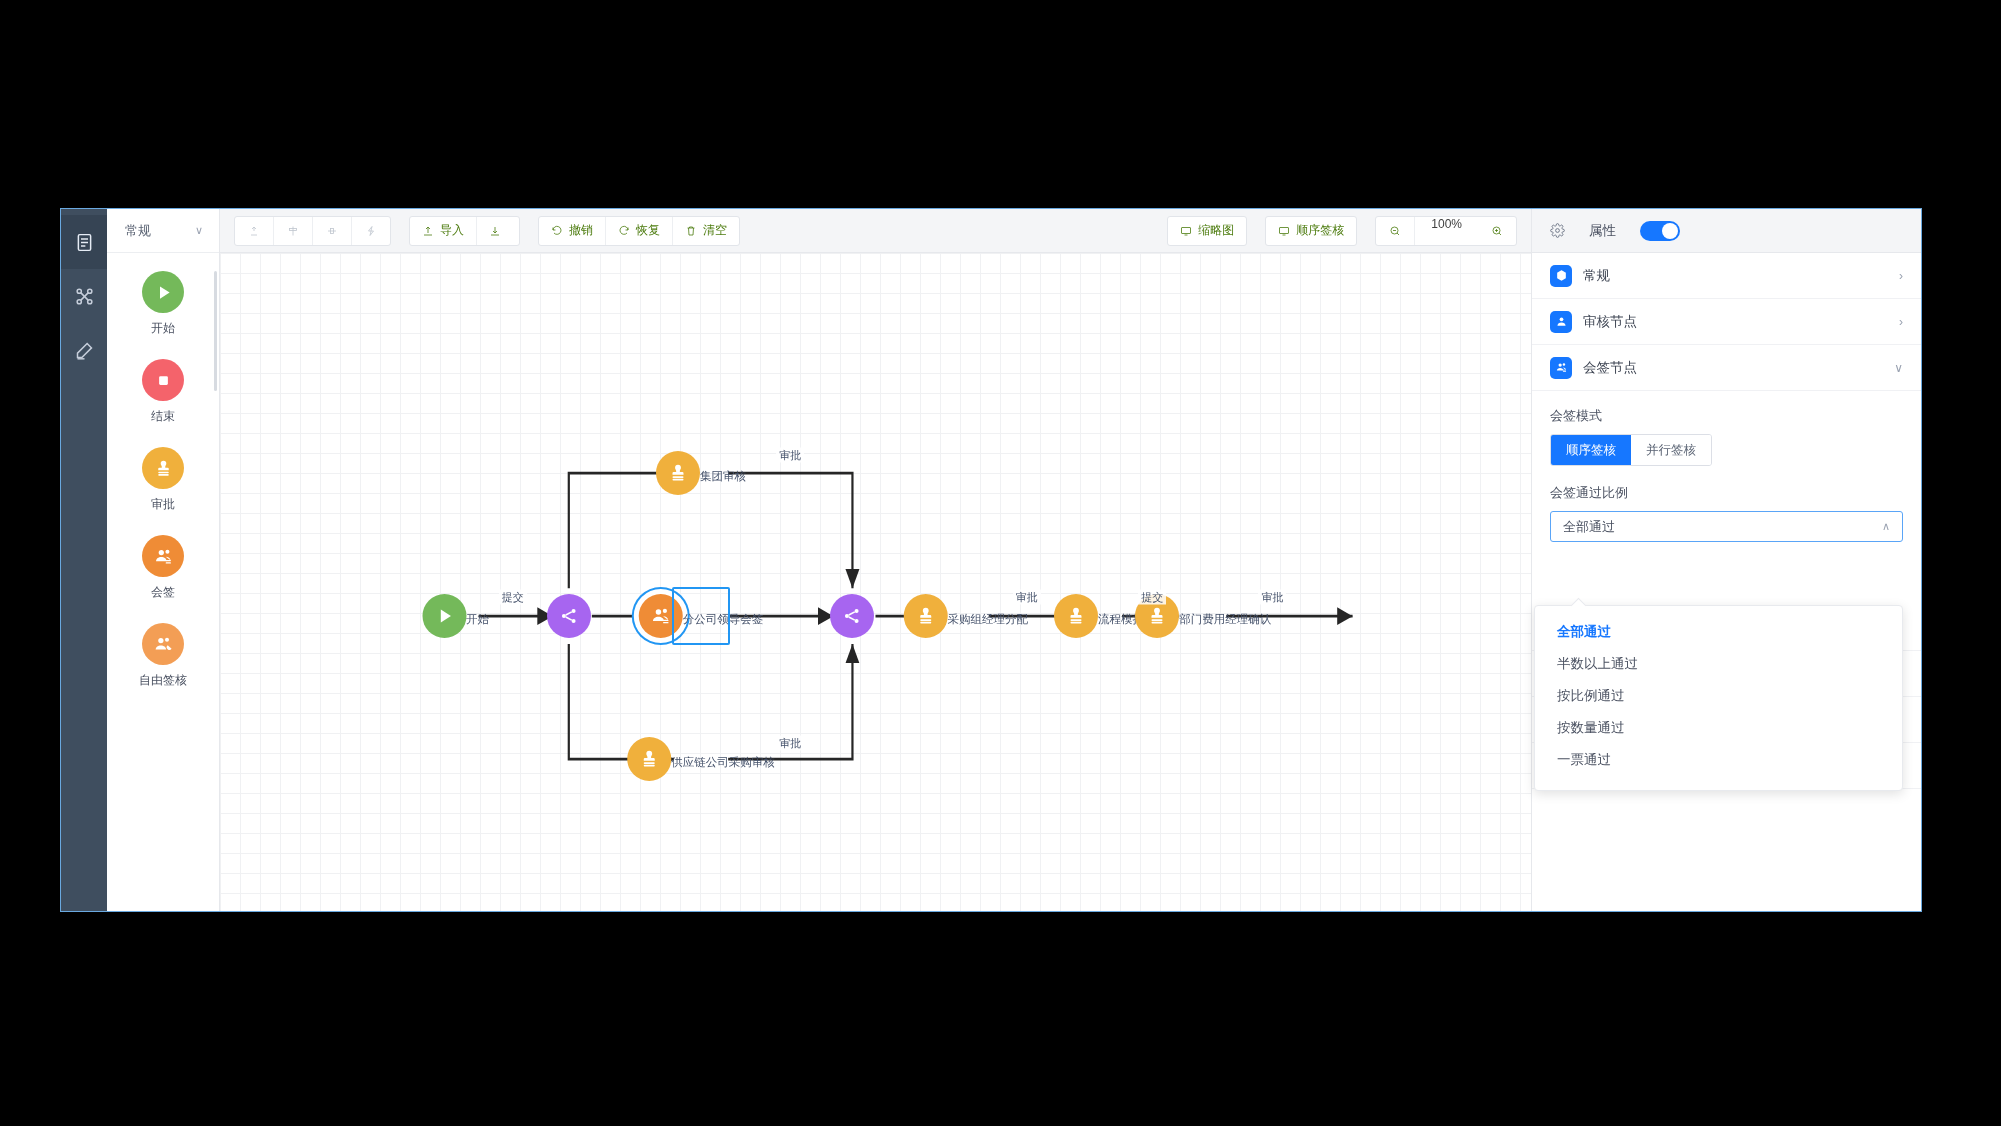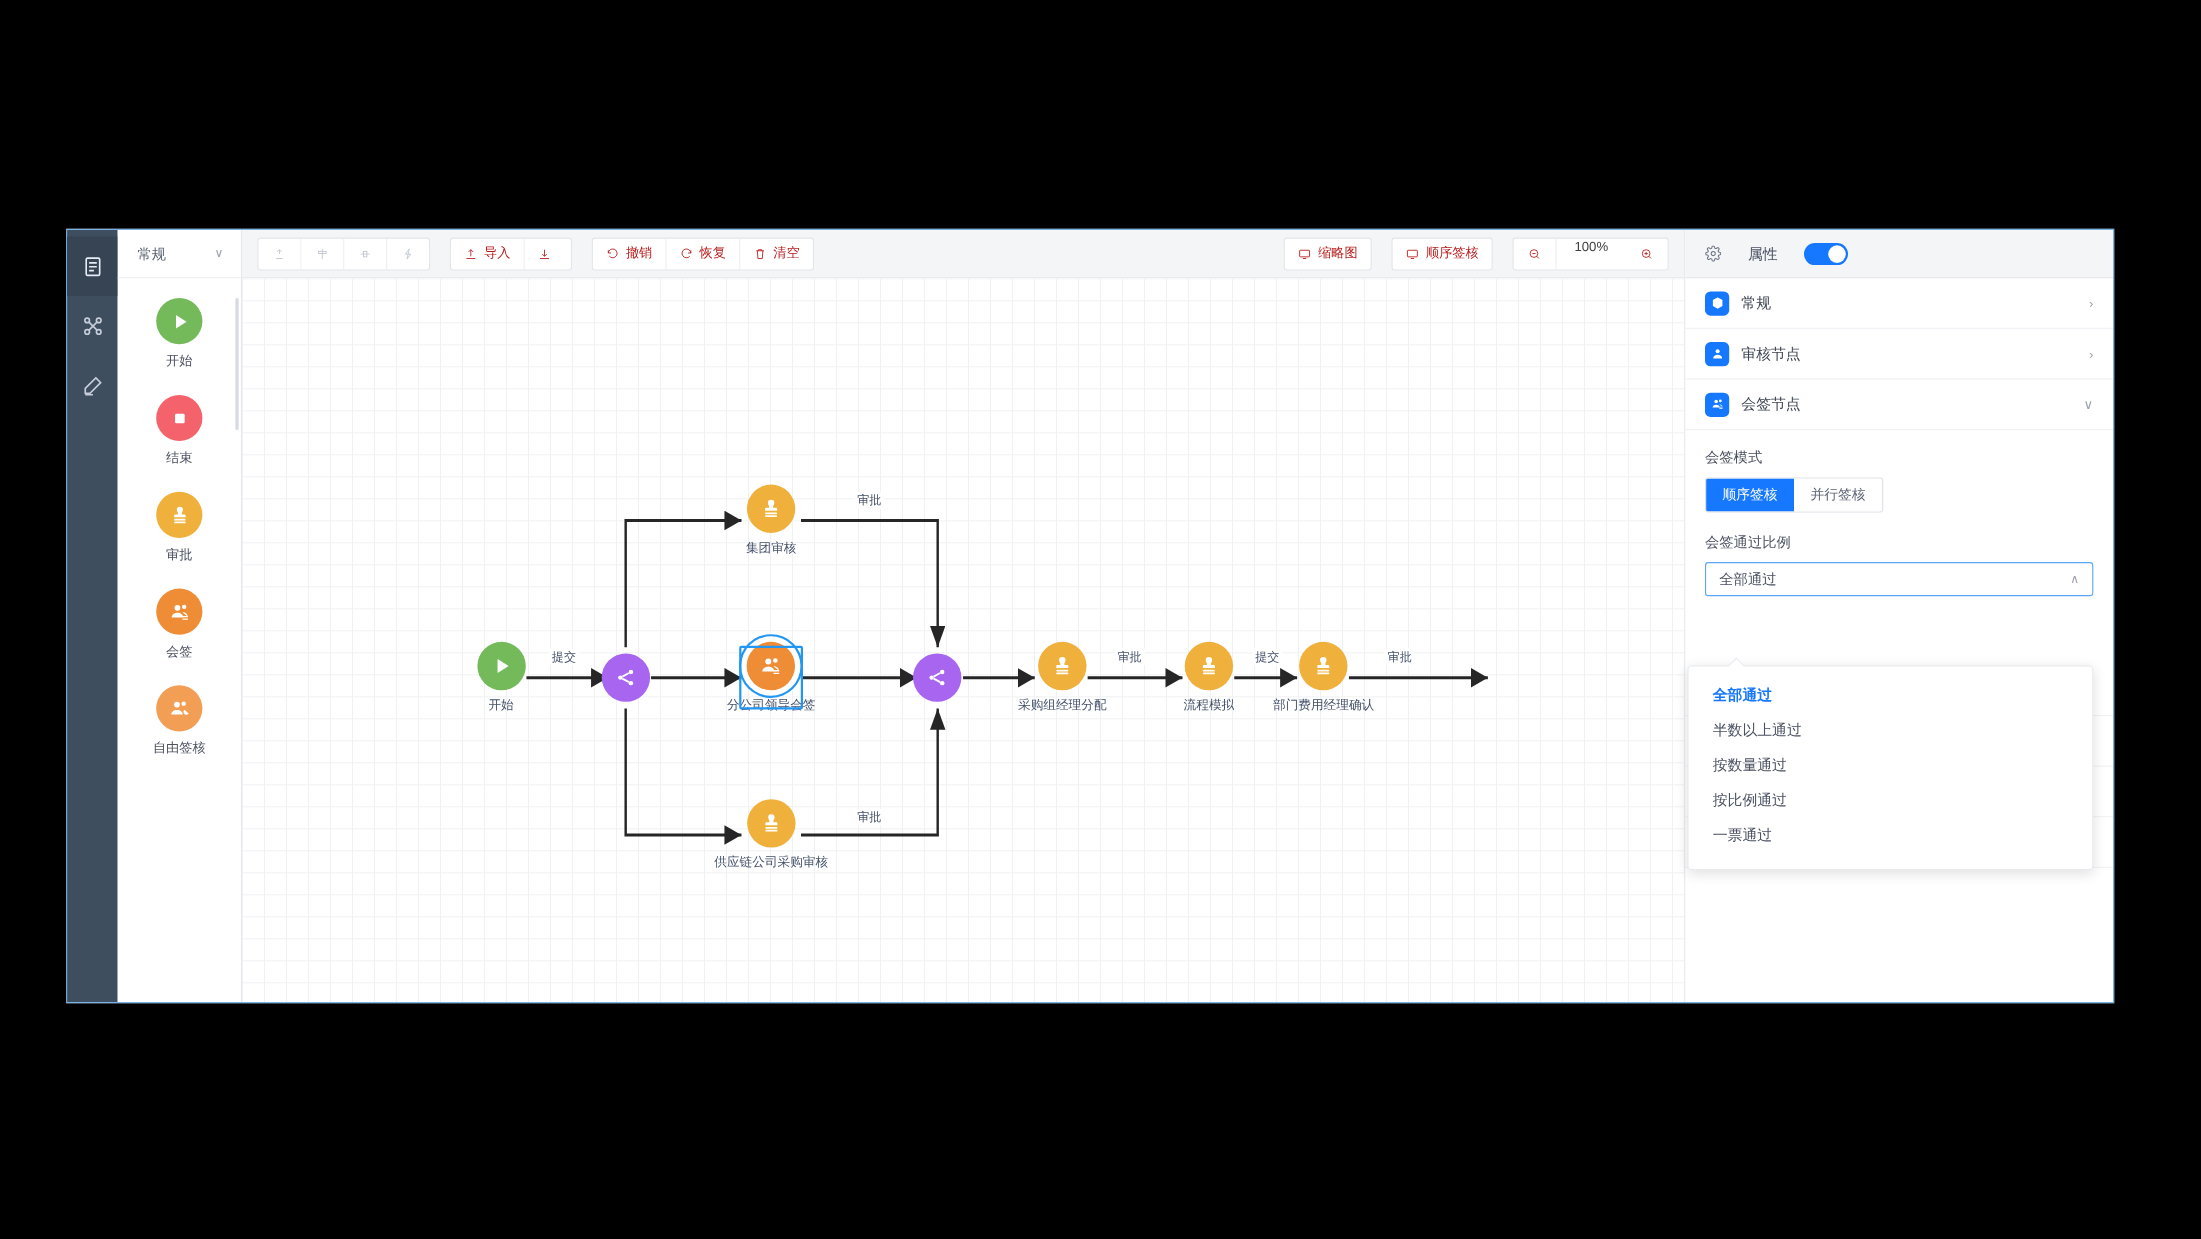--- a/index.html
+++ b/index.html
@@ -32,35 +32,35 @@
   .pal-label { margin-top:7px; font-size:12px; color:#4a5161; }
   .pal-scroll { position:absolute; right:2px; top:18px; width:3px; height:120px;
     background:#d7dbe1; border-radius:2px; }
 
   
   .center { flex:1; display:flex; flex-direction:column; min-width:0; }
   .toolbar { height:44px; background:#f4f5f7; border-bottom:1px solid #e6e8ec;
     display:flex; align-items:center; padding:0 14px; gap:18px; }
   .tb-group { display:flex; background:#fff; border:1px solid #e2e5ea; border-radius:3px; overflow:hidden; }
   .tb-btn { height:28px; display:flex; align-items:center; gap:6px; padding:0 12px;
-    font-size:12px; color:#b91c1c; border-right:1px solid #edeff2; cursor:pointer; white-space:nowrap;}
+    font-size:12px; color:#4d7c0f; border-right:1px solid #edeff2; cursor:pointer; white-space:nowrap;}
   .tb-btn:last-child { border-right:none; }
   .tb-btn.icon-only { padding:0 13px; }
   .tb-btn.dim { color:#bfc5ce; }
   .tb-btn svg { width:12px; height:12px; stroke:currentColor; fill:none; stroke-width:1.6; }
   .tb-spacer { flex:1; }
   .tb-zoom { font-size:12px; color:#404040; padding:0 16px; }
 
   .canvas-wrap { flex:1; position:relative; overflow:hidden; background:#fff;
     background-image:
       linear-gradient(to right, #f0f1f3 1px, transparent 1px),
       linear-gradient(to bottom, #f0f1f3 1px, transparent 1px);
     background-size:20px 20px; }
   .flow { position:absolute; left:0; top:0; width:100%; height:100%; }
-  .node { position:absolute; display:flex; flex-direction:column; align-items:center;
+  .node { position:absolute; display:flex; flex-direction:row; align-items:center;
     transform:translate(-50%,-50%); cursor:pointer; }
   .node .circ { width:44px; height:44px; border-radius:50%; display:flex; align-items:center;
     justify-content:center; }
   .node .circ svg { width:22px; height:22px; fill:#fff; }
   .node .nlabel { margin-top:6px; font-size:11.5px; color:#44516a; white-space:nowrap; }
   .node.sel .circ { box-shadow:0 0 0 5px #fff, 0 0 0 7px #2196f3; border-radius:4px; }
   .node.sel .circ { border-radius:50%; }
   .selbox { position:absolute; border:2px solid #2196f3; background:transparent;
     transform:translate(-50%,-50%); border-radius:2px; }
   .elabel { position:absolute; font-size:11px; color:#44516a; transform:translate(-50%,-50%);
@@ -500,18 +500,18 @@
           <div class="sec-ic"></div>
         </div>
         <div class="sec" style="height: 46px; margin-top: 0px;">
           <div class="sec-ic"></div>
         </div>
       </div>
 
     <div class="dropdown" id="dropdown">
         <div class="opt sel">全部通过</div>
         <div class="opt">半数以上通过</div>
+        <div class="opt">按比例通过</div>
         <div class="opt">按数量通过</div>
-        <div class="opt">按比例通过</div>
         <div class="opt">一票通过</div>
       </div>
   </div>
 </div>
 
 </body></html>

